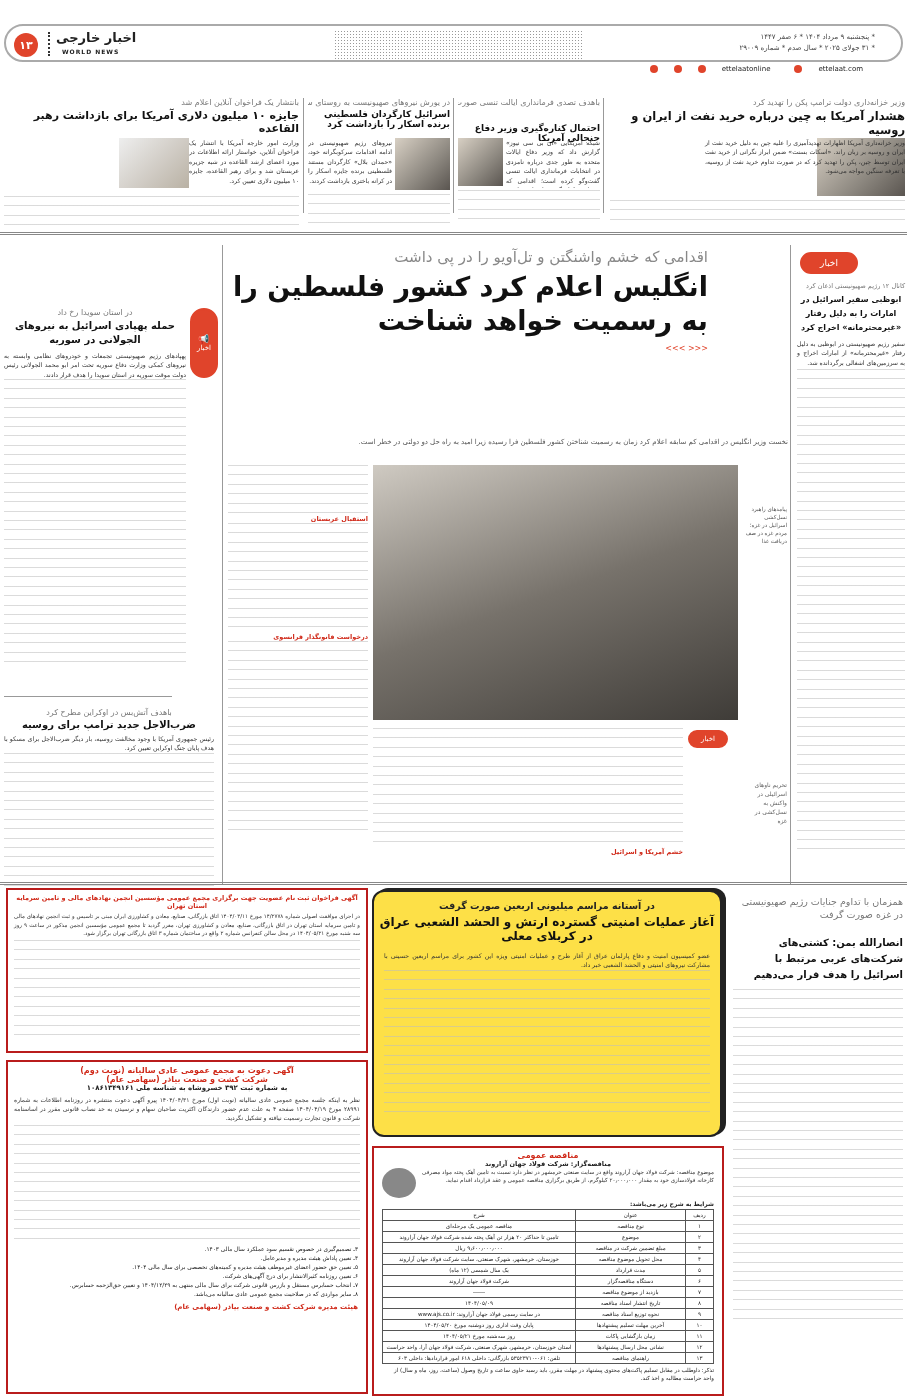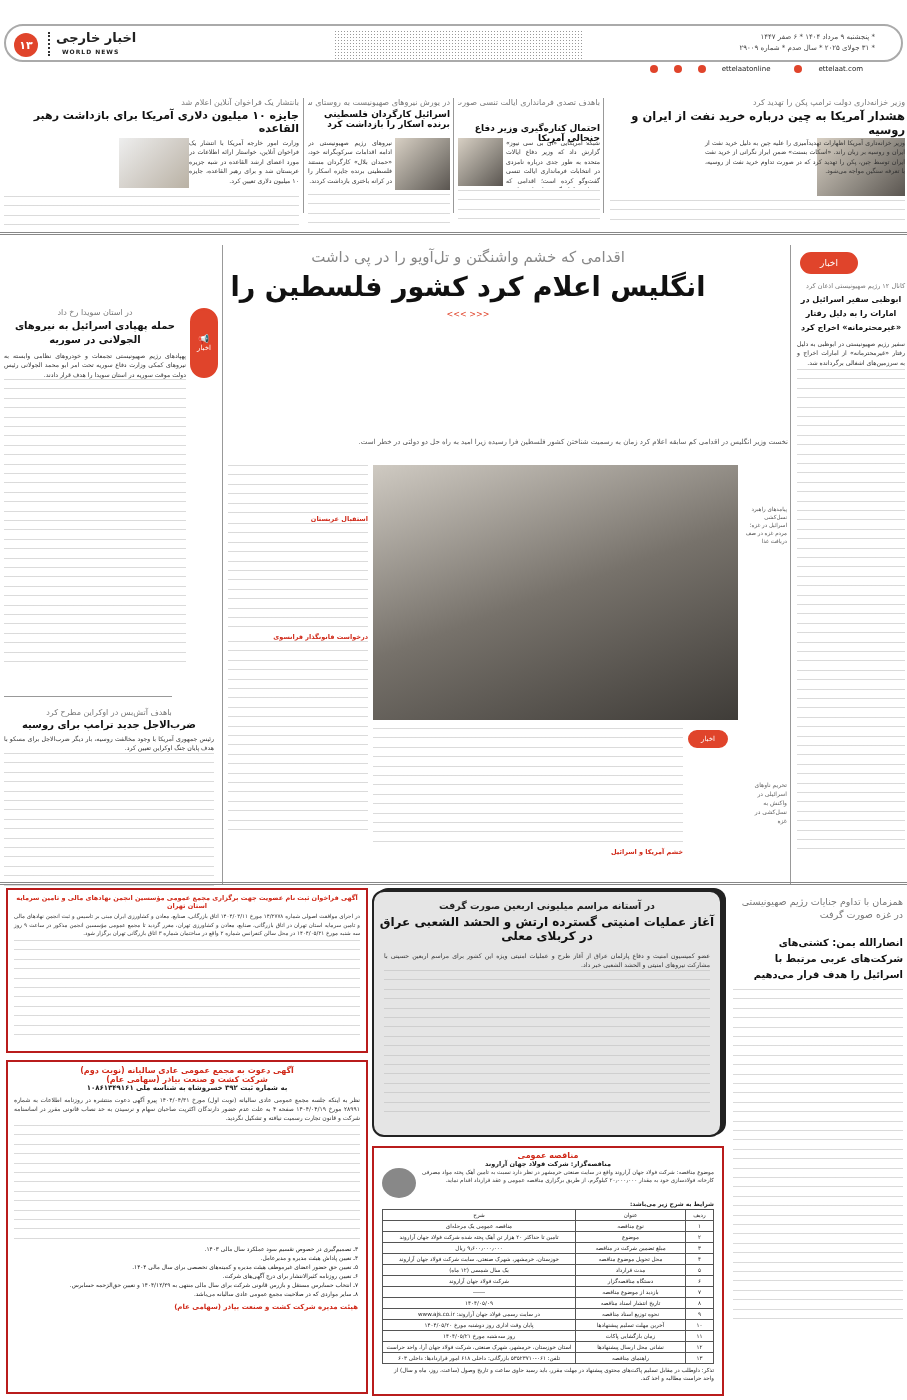--- a/index.html
+++ b/index.html
@@ -28,21 +28,21 @@
   .body-text { font-size:6.2px; line-height:9.4px; color:#333; text-align:justify; direction:rtl; }
   .photo { background: linear-gradient(135deg, #d8d0c4, #8d8880 60%, #5a5550); }
   .vrule { position:absolute; width:1px; background:#999; }
   .hrule { position:absolute; height:3px; border-top:1px solid #888; border-bottom:1px solid #888; }
   .badge { border:2px solid #e0442b; border-radius:20px; background:#e0442b; color:#fff; font-size:9px; display:flex; align-items:center; justify-content:center; }
   .lines { background: repeating-linear-gradient(to bottom, #bdbdbd 0 1px, transparent 1px 9.4px); opacity:.55; }
   .ad-box { position:absolute; border:2px solid #b91c1c; }
   .ad-title { color:#d02a1a; font-weight:bold; text-align:center; direction:rtl; }
   table.tender { border-collapse:collapse; width:100%; font-size:5.6px; direction:rtl; }
   table.tender td, table.tender th { border:1px solid #555; padding:0 3px; height:11px; text-align:center; font-weight:normal; }
-  .karbala { position:absolute; left:372px; top:890px; width:350px; height:247px; background:#e5e5e5; border:2px solid #222; border-radius:12px; box-shadow:4px -2px 0 #222; }
+  .karbala { position:absolute; left:372px; top:890px; width:350px; height:247px; background:#fde047; border:2px solid #222; border-radius:12px; box-shadow:4px -2px 0 #222; }
 </style>
 </head>
 <body>
 
 <div class="masthead">
   <div class="mh-frame"></div>
   <div class="pagenum">۱۳</div>
   <div class="sep-dots"></div>
   <div class="section-fa rtl">اخبار خارجی</div>
   <div class="section-en">WORLD NEWS</div>
@@ -105,23 +105,24 @@
 </div>
 <div class="abs rtl" style="left:797px;top:282px;width:108px">
   <div class="kicker" style="font-size:6.5px">کانال ۱۲ رژیم صهیونیستی اذعان کرد</div>
   <div class="headline" style="font-size:8px;text-align:center;line-height:14px;margin-top:3px">ابوظبی سفیر اسرائیل در امارات را به دلیل رفتار «غیرمحترمانه» اخراج کرد</div>
   <div class="body-text" style="margin-top:4px">سفیر رژیم صهیونیستی در ابوظبی به دلیل رفتار «غیرمحترمانه» از امارات اخراج و به سرزمین‌های اشغالی برگردانده شد.</div>
   <div class="lines" style="height:480px;margin-top:2px"></div>
 </div>
 <div class="abs rtl" style="left:745px;top:505px;width:42px;font-size:5.5px;color:#555;line-height:8px">پیامدهای راهبرد نسل‌کشی اسرائیل در غزه؛ مردم غزه در صف دریافت غذا</div>
 <div class="abs rtl" style="left:745px;top:780px;width:42px;font-size:6px;color:#666;line-height:9px">تحریم ناوهای اسرائیلی در واکنش به نسل‌کشی در غزه</div>
 
-<div class="abs rtl" style="left:228px;top:248px;width:480px;text-align:center">
+<div class="abs rtl" style="left:228px;top:248px;width:480px;text-align:right">
   <div style="font-size:15px;color:#888">اقدامی که خشم واشنگتن و تل‌آویو را در پی داشت</div>
   <div class="headline" style="font-size:27px;line-height:34px;margin-top:4px">انگلیس اعلام کرد کشور فلسطین را</div>
+  <div class="headline" style="font-size:27px;line-height:34px">به رسمیت خواهد شناخت</div>
   <div style="color:#e0442b;font-size:8px;margin-top:6px;direction:ltr">&lt;&lt;&lt; &gt;&gt;&gt;</div>
 </div>
 <div class="abs rtl" style="left:228px;top:438px;width:560px;font-size:7px;color:#555">نخست وزیر انگلیس در اقدامی کم سابقه اعلام کرد زمان به رسمیت شناختن کشور فلسطین فرا رسیده زیرا امید به راه حل دو دولتی در خطر است.</div>
 <div class="photo abs" style="left:373px;top:465px;width:365px;height:255px;background:linear-gradient(160deg,#cfcac2,#77726b 50%,#3f3c38)"></div>
 <div class="abs rtl" style="left:228px;top:465px;width:140px">
   <div class="lines" style="height:50px"></div>
   <div style="color:#d02a1a;font-size:6.5px;font-weight:bold">استقبال عربستان</div>
   <div class="lines" style="height:110px"></div>
   <div style="color:#d02a1a;font-size:6.5px;font-weight:bold">درخواست قانونگذار فرانسوی</div>
   <div class="lines" style="height:190px"></div>

